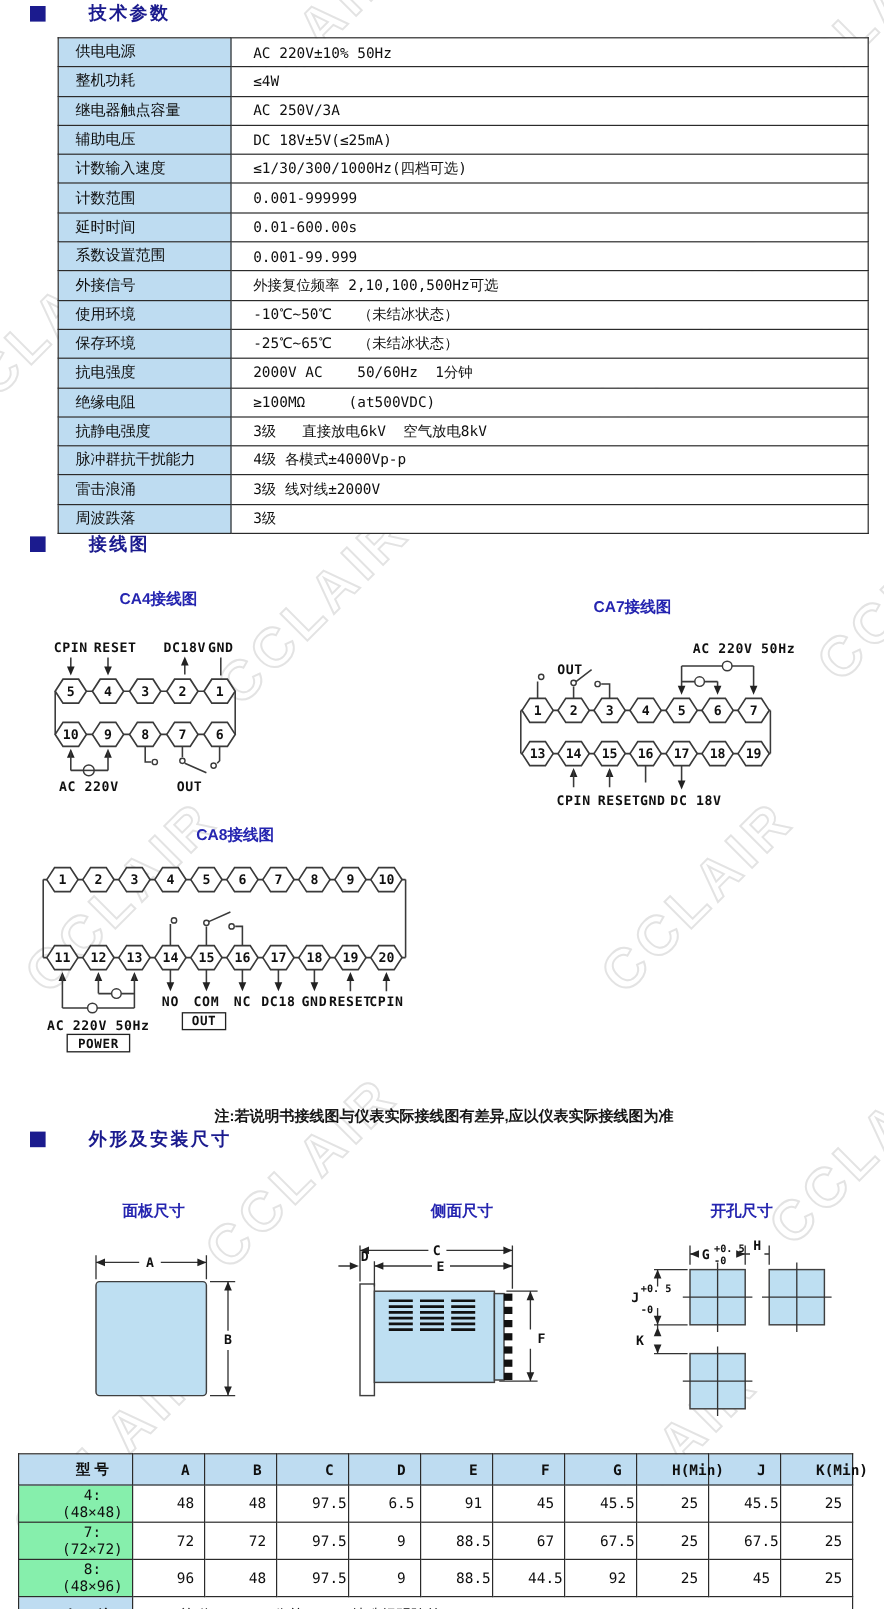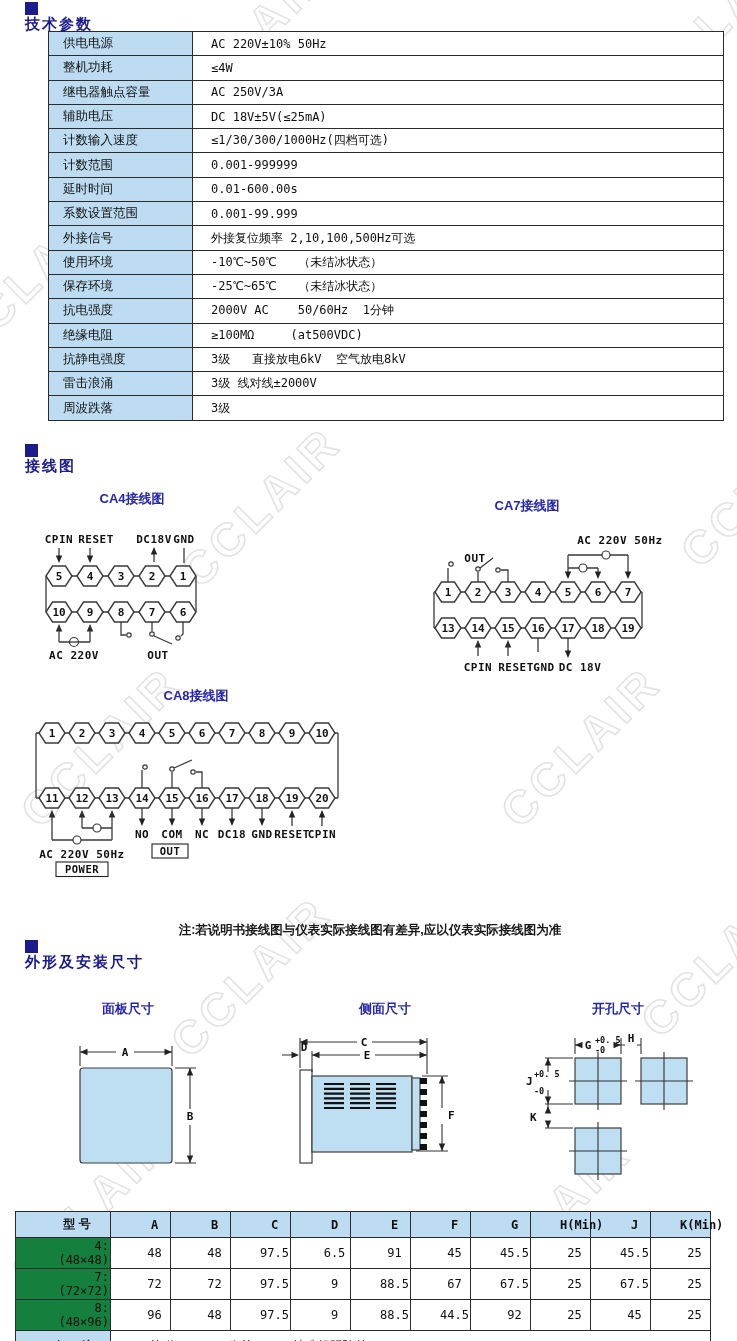--- a/index.html
+++ b/index.html
@@ -1,20 +1,20 @@
 <!DOCTYPE html>
 <html><head>
 <meta charset="utf-8">
 <style>
   html,body{margin:0;padding:0;background:#ffffff;}
   .page{position:relative;width:737px;height:1341px;background:#fff;overflow:hidden;
         font-family:"Liberation Sans",sans-serif;color:#0f0f0f;}
   .layer{position:absolute;left:0;top:0;}
   
-  .sec-head{position:absolute;display:flex;z-index:3;flex-direction:column;}
+  .sec-head{position:absolute;display:flex;align-items:center;z-index:3;}
   .sec-head .bullet{width:13px;height:13px;background:#1b1b8e;margin-right:36px;flex:0 0 auto;}
   .sec-head .t{font-size:15px;font-weight:bold;color:#1b1b8e;letter-spacing:2px;}
   
   .spec-table{position:absolute;left:48px;top:31px;width:676px;border-collapse:collapse;
               table-layout:fixed;z-index:2;background:transparent;}
   .spec-table td{border:1px solid #2b2b2b;height:21.3px;font-size:12.5px;vertical-align:middle;}
   .spec-table td.l{width:128px;background:#bedcf1;padding-left:14px;}
   .spec-table td.v{padding-left:18px;font-family:"DejaVu Sans Mono",monospace;font-size:12px;white-space:pre;background:#fff;}
   
   .sub-title{position:absolute;transform:translateX(-50%);font-size:13px;font-weight:bold;
@@ -32,21 +32,21 @@
   .dimtext{font-size:11px;text-anchor:middle;font-weight:bold;}
   .toltext{font-size:8.5px;font-weight:bold;}
   .blue-fill{fill:#bedff2;stroke:#3f3f3f;stroke-width:1.2;}
   .boxlabel{fill:none;stroke:#222;stroke-width:1.1;}
   
   .size-table{position:absolute;left:15px;top:1211px;width:696px;border-collapse:collapse;
               table-layout:fixed;z-index:2;font-size:12px;}
   .size-table td{border:1px solid #2b2b2b;text-align:center;vertical-align:middle;background:#fff;padding-left:29px;}
   .size-table .hdr td{background:#bedcf1;height:23px;font-weight:bold;}
   .size-table .dr td{height:25px;}
-  .size-table td.model{background:#15803d;font-family:"DejaVu Sans Mono",monospace;font-size:12px;text-align:right;}
+  .size-table td.model{background:#86efac;font-family:"DejaVu Sans Mono",monospace;font-size:12px;}
   .size-table td.num{font-family:"DejaVu Sans Mono",monospace;font-size:12px;}
   .size-table .ft td{height:29px;}
   .size-table td.ftlabel{background:#bedcf1;font-weight:bold;letter-spacing:6px;}
   .size-table td.ftval{text-align:left;padding-left:38px;white-space:pre;font-size:12.5px;}
   .wm-text{fill:none;stroke:#e3e3e3;stroke-width:1.6;font-size:46px;font-weight:bold;
            letter-spacing:5px;font-family:"Liberation Sans",sans-serif;}
 </style>
 </head>
 <body>
 
@@ -131,20 +131,24 @@
           <td class="l">抗电强度</td>
           <td class="v">2000V AC    50/60Hz  1分钟</td>
         </tr>
       <tr>
           <td class="l">绝缘电阻</td>
           <td class="v">≥100MΩ     (at500VDC)</td>
         </tr>
       <tr>
           <td class="l">抗静电强度</td>
           <td class="v">3级   直接放电6kV  空气放电8kV</td>
+        </tr>
+      <tr>
+          <td class="l">脉冲群抗干扰能力</td>
+          <td class="v">4级 各模式±4000Vp-p</td>
         </tr>
       <tr>
           <td class="l">雷击浪涌</td>
           <td class="v">3级 线对线±2000V</td>
         </tr>
       <tr>
           <td class="l">周波跌落</td>
           <td class="v">3级</td>
         </tr>
     </tbody>

